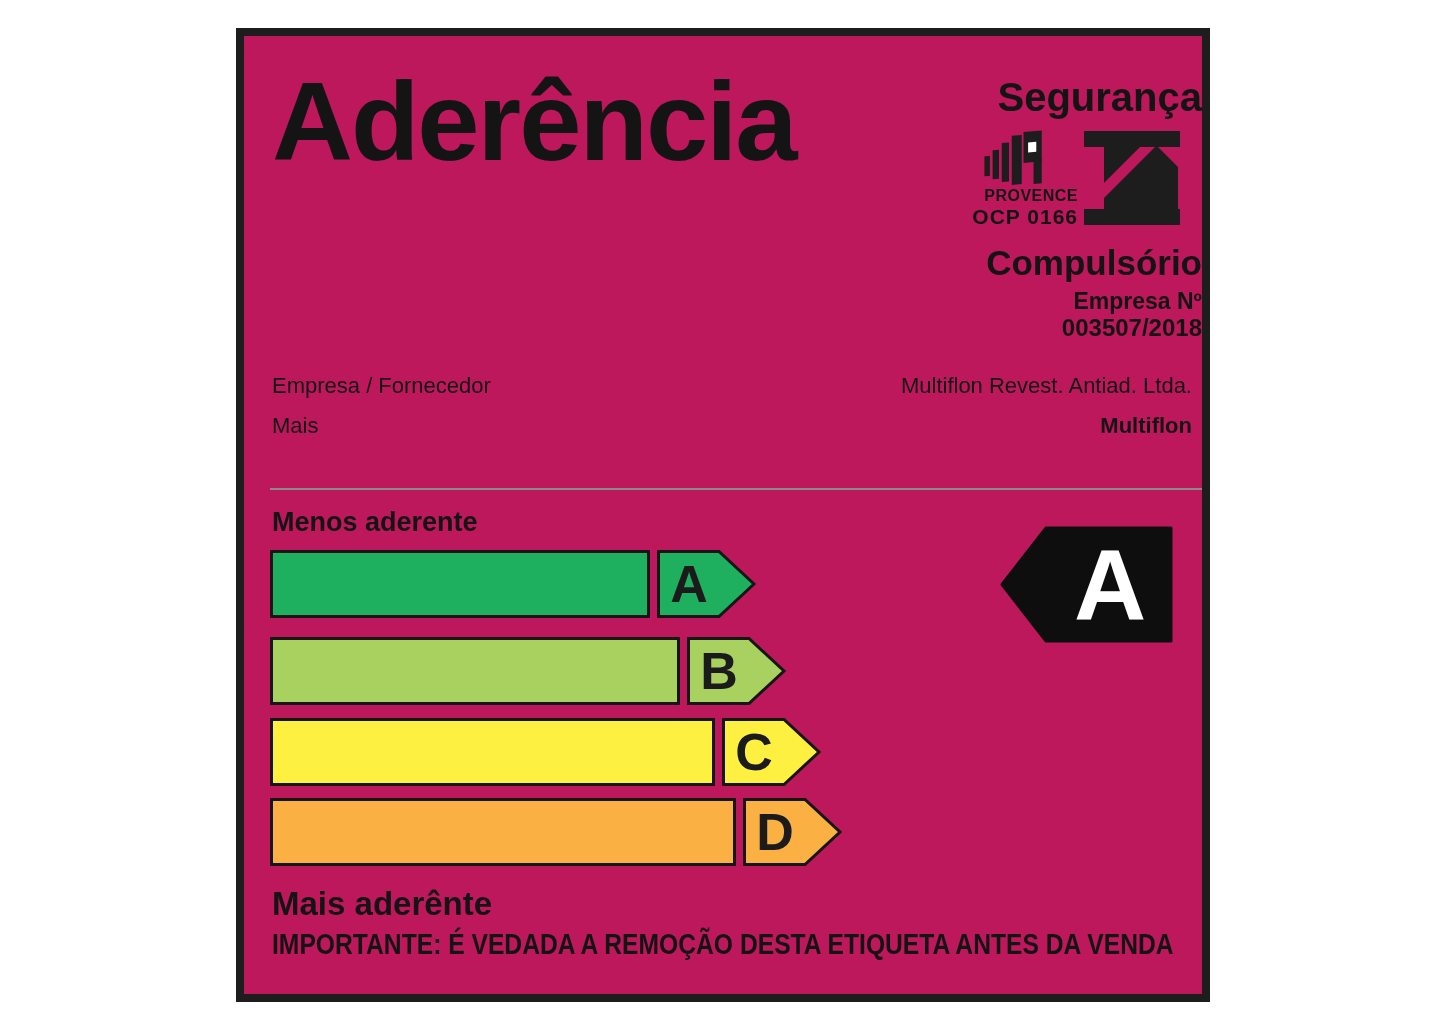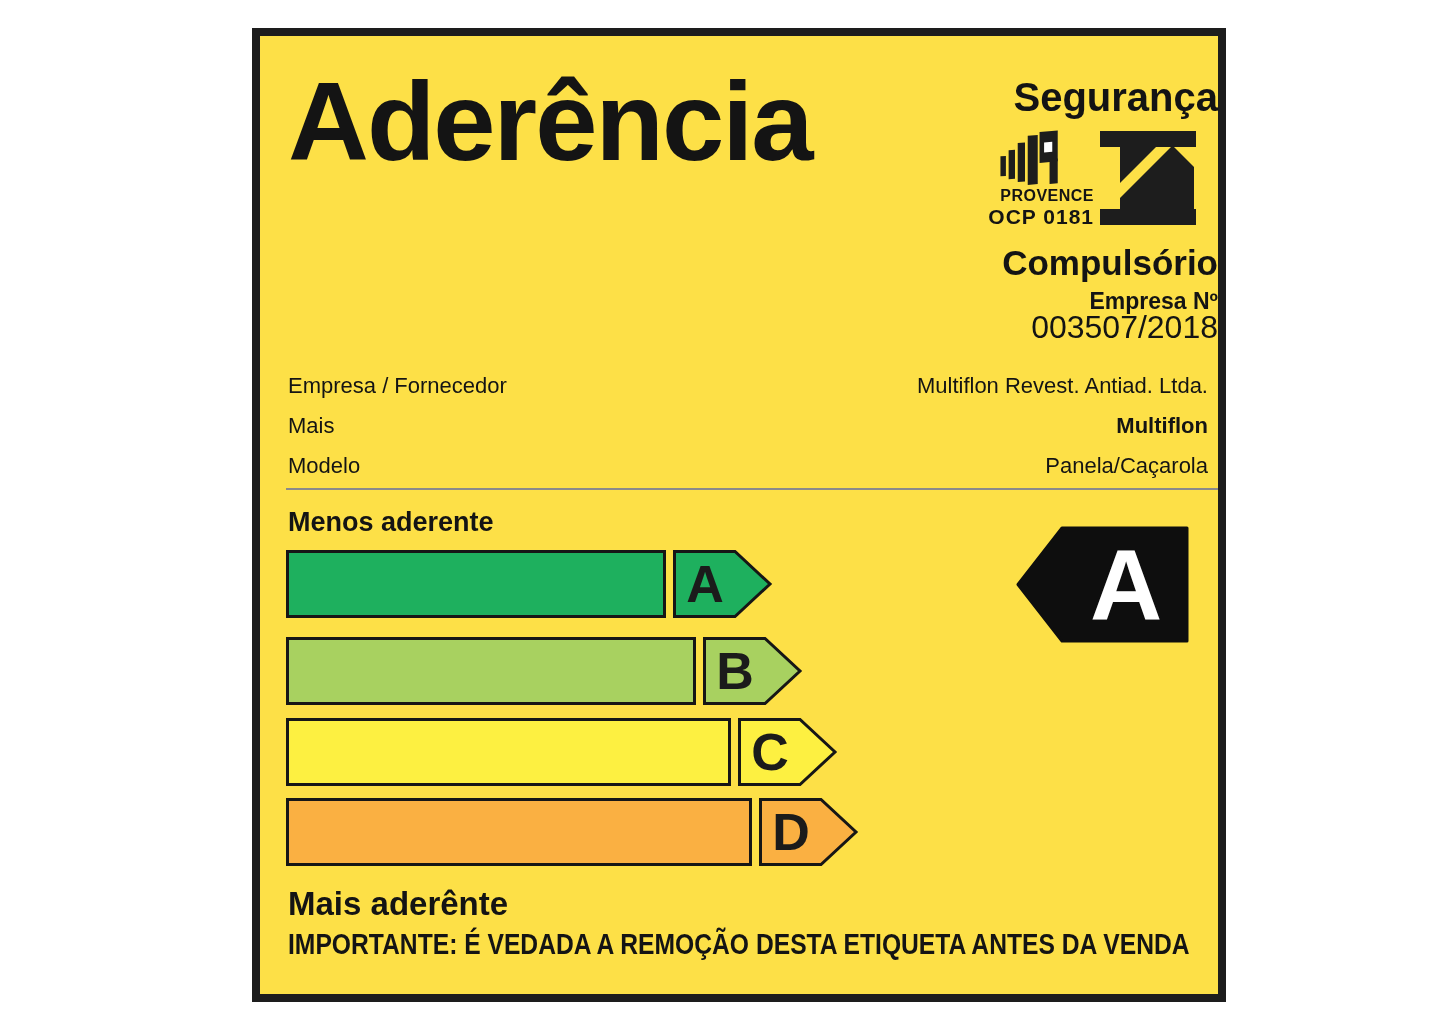--- a/index.html
+++ b/index.html
@@ -2,38 +2,38 @@
 <html><head>
 <meta charset="utf-8">
 <style>
   * { margin:0; padding:0; box-sizing:border-box; }
   html,body { background:#ffffff; }
   body { width:1448px; height:1030px; overflow:hidden;
          font-family:"Liberation Sans", sans-serif; color:#141414; }
   .page { position:relative; width:1448px; height:1030px; background:#fff; }
 
   .label-frame { position:absolute; left:236px; top:28px; width:974px; height:974px;
-                 background:#fde047; border:8px solid #1d1d1d;margin-left:16px; }
+                 background:#be185d; border:8px solid #1d1d1d; }
 
   
   .title { position:absolute; left:28px; top:24px; font-size:112px; font-weight:bold;
            letter-spacing:-2px; line-height:1.1; white-space:nowrap; }
 
   
   .right-col { position:absolute; left:706px; top:38px; width:252px; text-align:right; }
   .seguranca { font-size:40px; font-weight:bold; line-height:46px; }
   .logos { position:relative; height:108px; margin-top:6px; }
   .provence { position:absolute; left:10px; top:0; width:118px; }
   .provence svg { display:block; margin:0 auto; }
   .prov-name { font-size:16px; font-weight:bold; letter-spacing:0.5px; margin-top:1px; }
   .prov-code { font-size:21px; font-weight:bold; letter-spacing:1px; }
   .inmetro { position:absolute; left:132px; top:2px; }
   .compulsorio { font-size:35px; font-weight:bold; line-height:42px; margin-top:8px; }
   .registro-label { font-size:23px; font-weight:bold; line-height:26px; margin-top:4px; }
-  .registro-num { font-size:32px; font-weight:normal; line-height:27px; }
+  .registro-num { font-size:24px; font-weight:bold; line-height:27px; }
 
   
   .fields { position:absolute; left:28px; top:330px; width:920px; }
   .field-row { display:flex; justify-content:space-between; line-height:40px; font-size:22px; }
   .field-label { text-align:left; }
   .field-value { text-align:left; }
   .field-value.bold { font-weight:bold; }
   .rule { position:absolute; left:26px; top:452px; width:932px; height:2px; background:#8a8a8a; }
 
   
@@ -68,21 +68,21 @@
               <rect x="7" y="28" width="6" height="22"></rect>
               <rect x="16" y="22" width="7" height="32"></rect>
               <rect x="26" y="15" width="8" height="43"></rect>
               <rect x="37" y="8" width="11" height="54"></rect>
               <rect x="50" y="5" width="20" height="34"></rect>
               <rect x="61" y="36" width="9" height="27"></rect>
             </g>
             <rect x="55" y="17" width="9" height="11" fill="#ffffff" transform="skewY(-5) translate(0,6)"></rect>
           </svg>
           <div class="prov-name">PROVENCE</div>
-          <div class="prov-code">OCP 0181</div>
+          <div class="prov-code">OCP 0166</div>
         </div>
         <svg class="inmetro" width="100" height="100" viewBox="0 0 100 100">
           <g fill="#1d1d1d">
             <rect x="2" y="3" width="96" height="16"></rect>
             <rect x="2" y="81" width="96" height="16"></rect>
             <path d="M22,19 L58,19 L22,55 Z"></path>
             <path d="M22,70 L73,19 L76,19 L96,39 L96,81 L22,81 Z"></path>
           </g>
         </svg>
       </div>
@@ -93,24 +93,20 @@
     </div>
 
     <div class="fields">
       <div class="field-row">
         <span class="field-label">Empresa / Fornecedor</span>
         <span class="field-value">Multiflon Revest. Antiad. Ltda.</span>
       </div>
       <div class="field-row">
         <span class="field-label">Mais</span>
         <span class="field-value bold">Multiflon</span>
-      </div>
-      <div class="field-row">
-        <span class="field-label">Modelo</span>
-        <span class="field-value">Panela/Caçarola</span>
       </div>
     </div>
     <div class="rule"></div>
 
     <div class="menos-label">Menos aderente</div>
 
     <div class="ratings">
       <div class="rating-row r0">
         <div class="rating-bar" style="width: 380px; background: rgb(30, 176, 94); border-color: rgb(22, 22, 22);"></div>
         <svg class="rating-tag" width="100" height="68" viewBox="0 0 100 68" style="left: 387px;">

